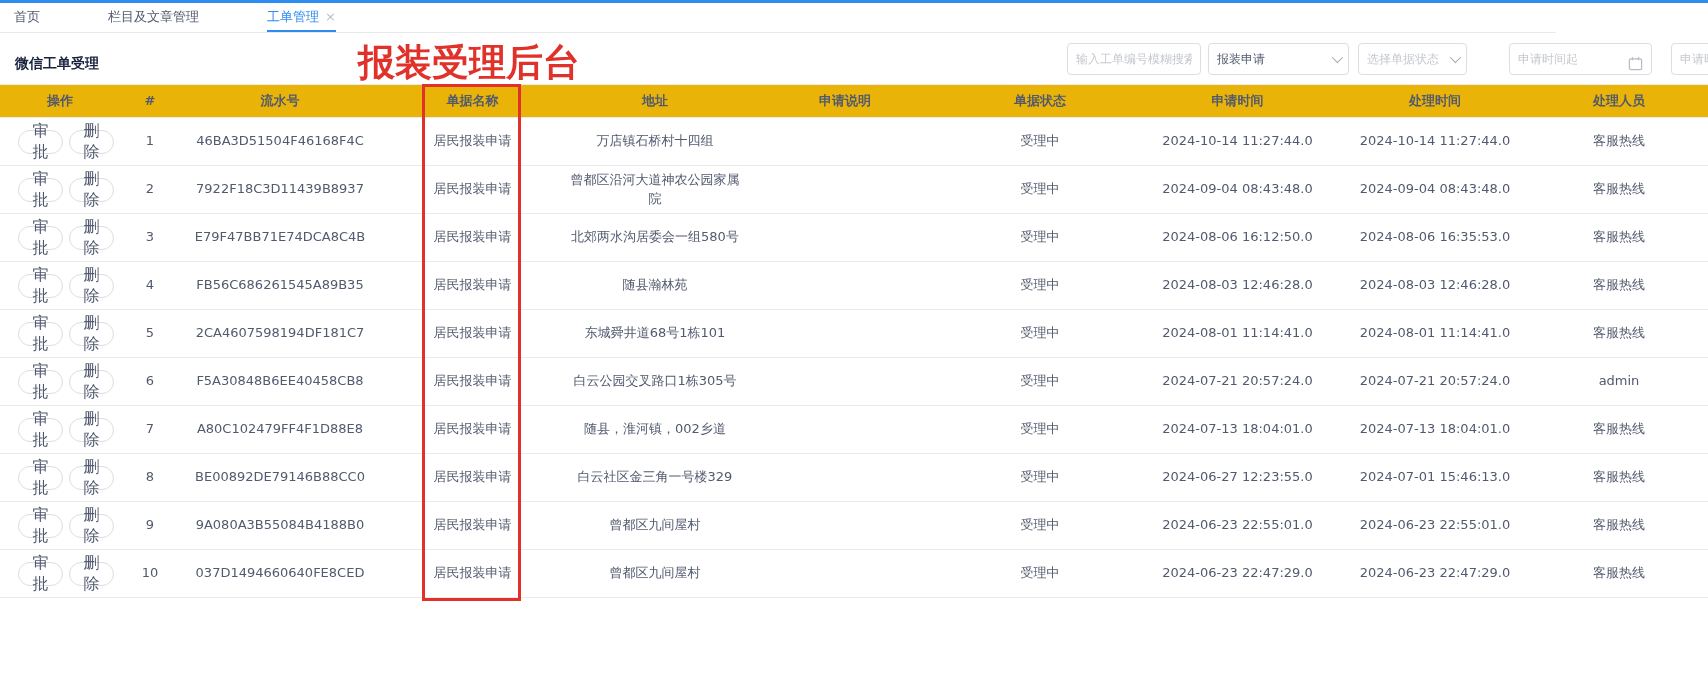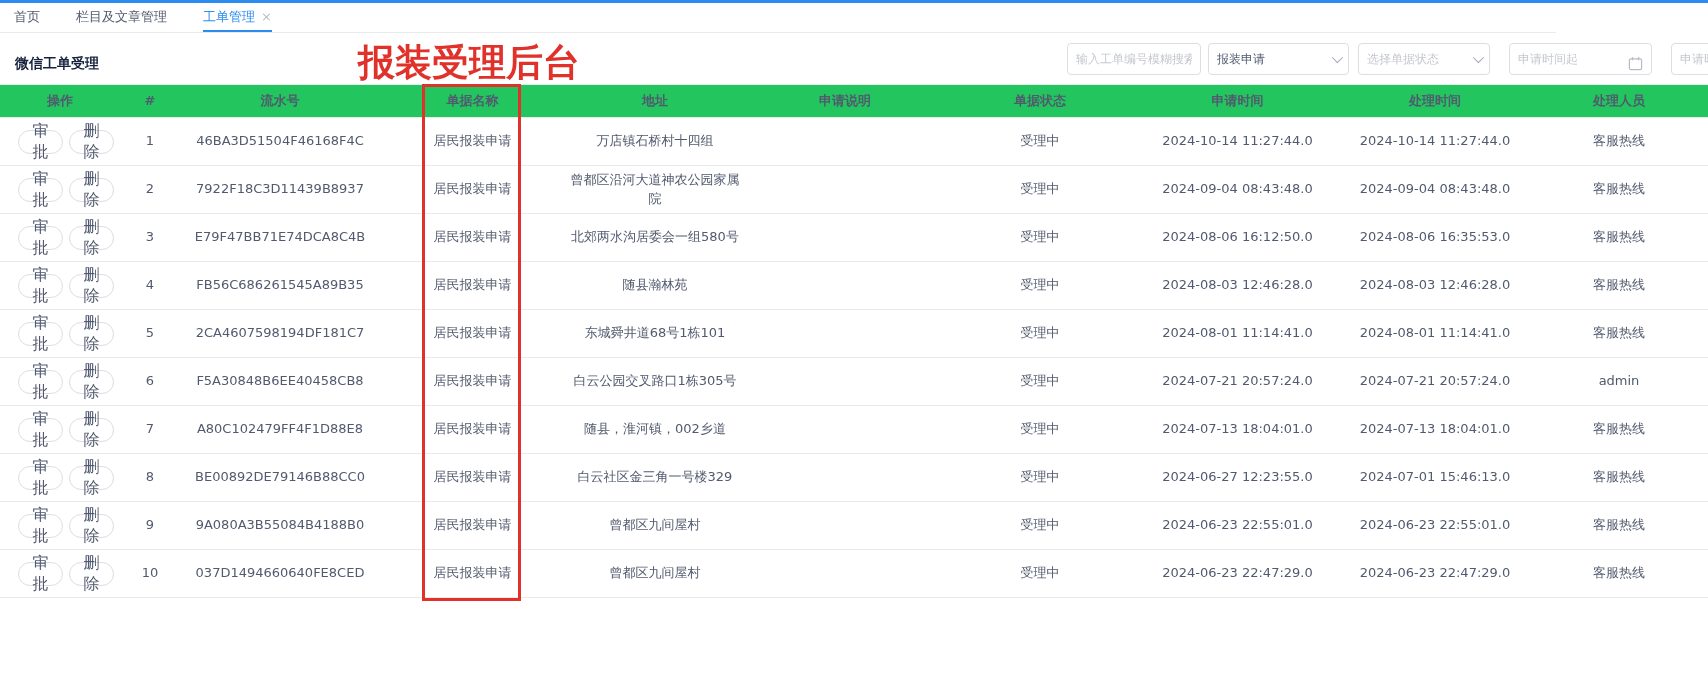--- a/index.html
+++ b/index.html
@@ -5,21 +5,21 @@
   * { margin:0; padding:0; box-sizing:border-box; }
   html,body { background:#fff; }
   body { font-family:"DejaVu Sans","Liberation Sans",sans-serif; }
   .page { position:relative; width:1708px; height:688px; overflow:hidden; background:#fff; color:#515a6e; }
 
   
   .topstrip { position:absolute; top:0; left:0; width:1708px; height:3px; background:#2d8cf0; }
 
   
   .tabbar { position:absolute; top:3px; left:0; width:1556px; height:30px;
-            border-bottom:1px solid #e8eaec; display:flex; align-items:stretch; padding-left:14px; }
+            border-bottom:1px solid #e8eaec; display:flex; align-items:stretch; padding-left:14px;gap:32px; }
   .tab { display:flex; align-items:center; gap:6px; font-size:13px; color:#515a6e;
          margin-right:36px; cursor:pointer; border-bottom:2px solid transparent; }
   .tab.active { color:#2d8cf0; border-bottom:2px solid #2d8cf0; }
   .tab .close { color:#b8bec9; font-size:13px; line-height:1; cursor:pointer; }
 
   
   .page-title { position:absolute; left:15px; top:55px; font-size:14px; font-weight:bold; color:#17233d; }
 
   
   .ctrl { position:absolute; top:43px; height:32px; border:1px solid #dcdee2; border-radius:4px;
@@ -30,28 +30,28 @@
   .ctrl input::placeholder { color:#c5c8ce; opacity:1; }
   .sel { justify-content:space-between; padding:0 8px; cursor:pointer; }
   .sel .val { color:#515a6e; }
   .sel .ph  { color:#c5c8ce; }
   .chev { width:8px; height:8px; border-right:1.5px solid #9ea7b4; border-bottom:1.5px solid #9ea7b4;
           transform:rotate(45deg) translateY(-2px); flex:none; }
   .cal { flex:none; margin-right:8px; }
 
   .f-search { left:1067px; width:134px; }
   .f-type   { left:1208px; width:141px; }
-  .f-status { left:1358px; width:132px; }
+  .f-status { left:1358px; width:109px; }
   .f-dfrom  { left:1509px; width:143px;align-items:flex-end; }
   .f-dto    { left:1671px; width:140px; }
 
   
   .table { position:absolute; left:0; top:84px; width:1708px; border-top:1px solid #e8eaec; }
   .tr { display:flex; align-items:center; border-bottom:1px solid #e8eaec; min-height:48px; background:#fff; }
-  .tr.head { min-height:33px; background:#22c55e; font-weight:bold; color:#515a6e; }
+  .tr.head { min-height:33px; background:#eab308; font-weight:bold; color:#515a6e; }
   .td { display:flex; align-items:center; justify-content:center; text-align:center;
         font-size:13px; color:#515a6e; line-height:1.45; }
   .c-op{width:120px; justify-content:flex-start; padding-left:18px;}
   .tr.head .c-op{justify-content:center; padding-left:0;}
   .c-num{width:60px;} .c-serial{width:200px;} .c-doc{width:185px;}
   .c-addr{width:180px;} .c-addr span{display:inline-block; max-width:176px;}
   .c-desc{width:200px;} .c-status{width:190px;} .c-atime{width:205px;}
   .c-htime{width:190px;} .c-handler{width:178px;}
 
   .pill { display:inline-flex; align-items:center; justify-content:center; height:24px; padding:0 10px;

